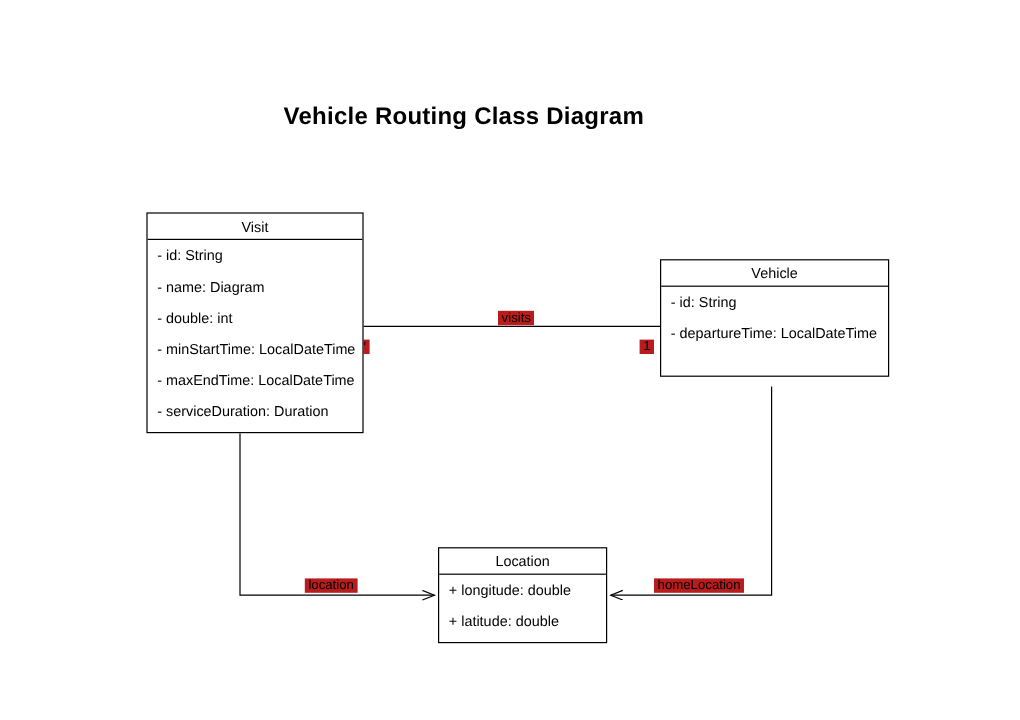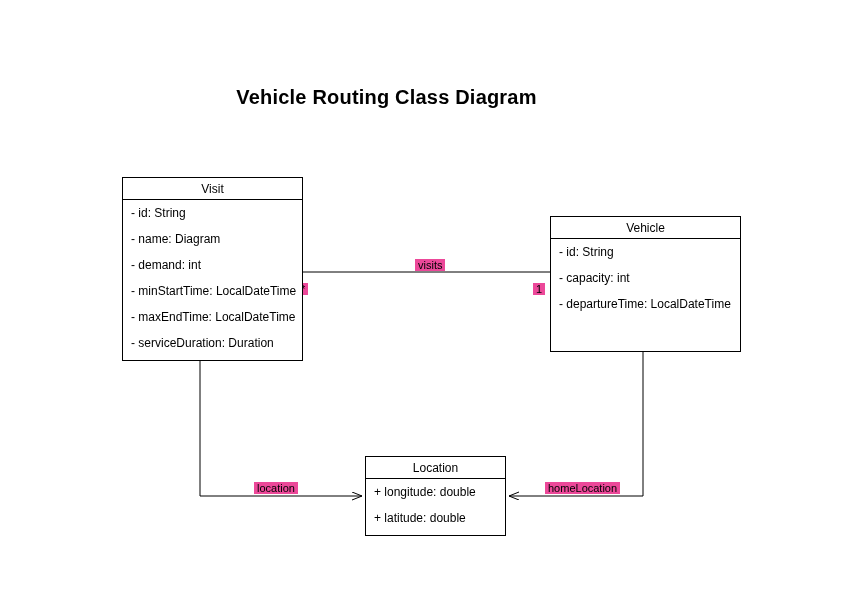--- a/index.html
+++ b/index.html
@@ -59,39 +59,39 @@
     left: 110px;
     top: 177px;
     width: 181px;
     height: 184px;
     margin-left: 12px;
   }
   #class-vehicle {
     left: 550px;
     top: 216px;
     width: 191px;
-    height: 136px;
+    height: 98px;
   }
   #class-location {
     left: 365px;
     top: 456px;
     width: 141px;
     height: 80px;
   }
   svg#edges {
     position: absolute;
     left: 0;
     top: 0;
     width: 850px;
     height: 600px;
   }
   .edge-label {
     position: absolute;
     font-size: 11px;
-    background: #ec4899;
+    background: #b91c1c;
     padding: 0 3px;
     white-space: nowrap;
   }
   #lbl-visits { left: 415px; top: 259px; }
   #lbl-mult-star { left: 298px; top: 283px; }
   #lbl-mult-one { left: 533px; top: 283px; }
   #lbl-location { left: 254px; top: 482px; }
   #lbl-homelocation { left: 545px; top: 482px; }
 </style>
 </head>
@@ -122,32 +122,31 @@
   <div class="edge-label" id="lbl-mult-star">*</div>
   <div class="edge-label" id="lbl-mult-one">1</div>
   <div class="edge-label" id="lbl-location">location</div>
   <div class="edge-label" id="lbl-homelocation">homeLocation</div>
 
   <div class="uml-class" id="class-visit">
     <div class="cls-name">Visit</div>
     <div class="cls-attrs">
       <div class="attr">- id: String</div>
       <div class="attr">- name: Diagram</div>
-      <div class="attr">- demand: int</div>
+      <div class="attr">- double: int</div>
       <div class="attr">- minStartTime: LocalDateTime</div>
       <div class="attr">- maxEndTime: LocalDateTime</div>
       <div class="attr">- serviceDuration: Duration</div>
     </div>
   </div>
 
   <div class="uml-class" id="class-vehicle">
     <div class="cls-name">Vehicle</div>
     <div class="cls-attrs">
       <div class="attr">- id: String</div>
-      <div class="attr">- capacity: int</div>
       <div class="attr">- departureTime: LocalDateTime</div>
     </div>
   </div>
 
   <div class="uml-class" id="class-location">
     <div class="cls-name">Location</div>
     <div class="cls-attrs">
       <div class="attr">+ longitude: double</div>
       <div class="attr">+ latitude: double</div>
     </div>

